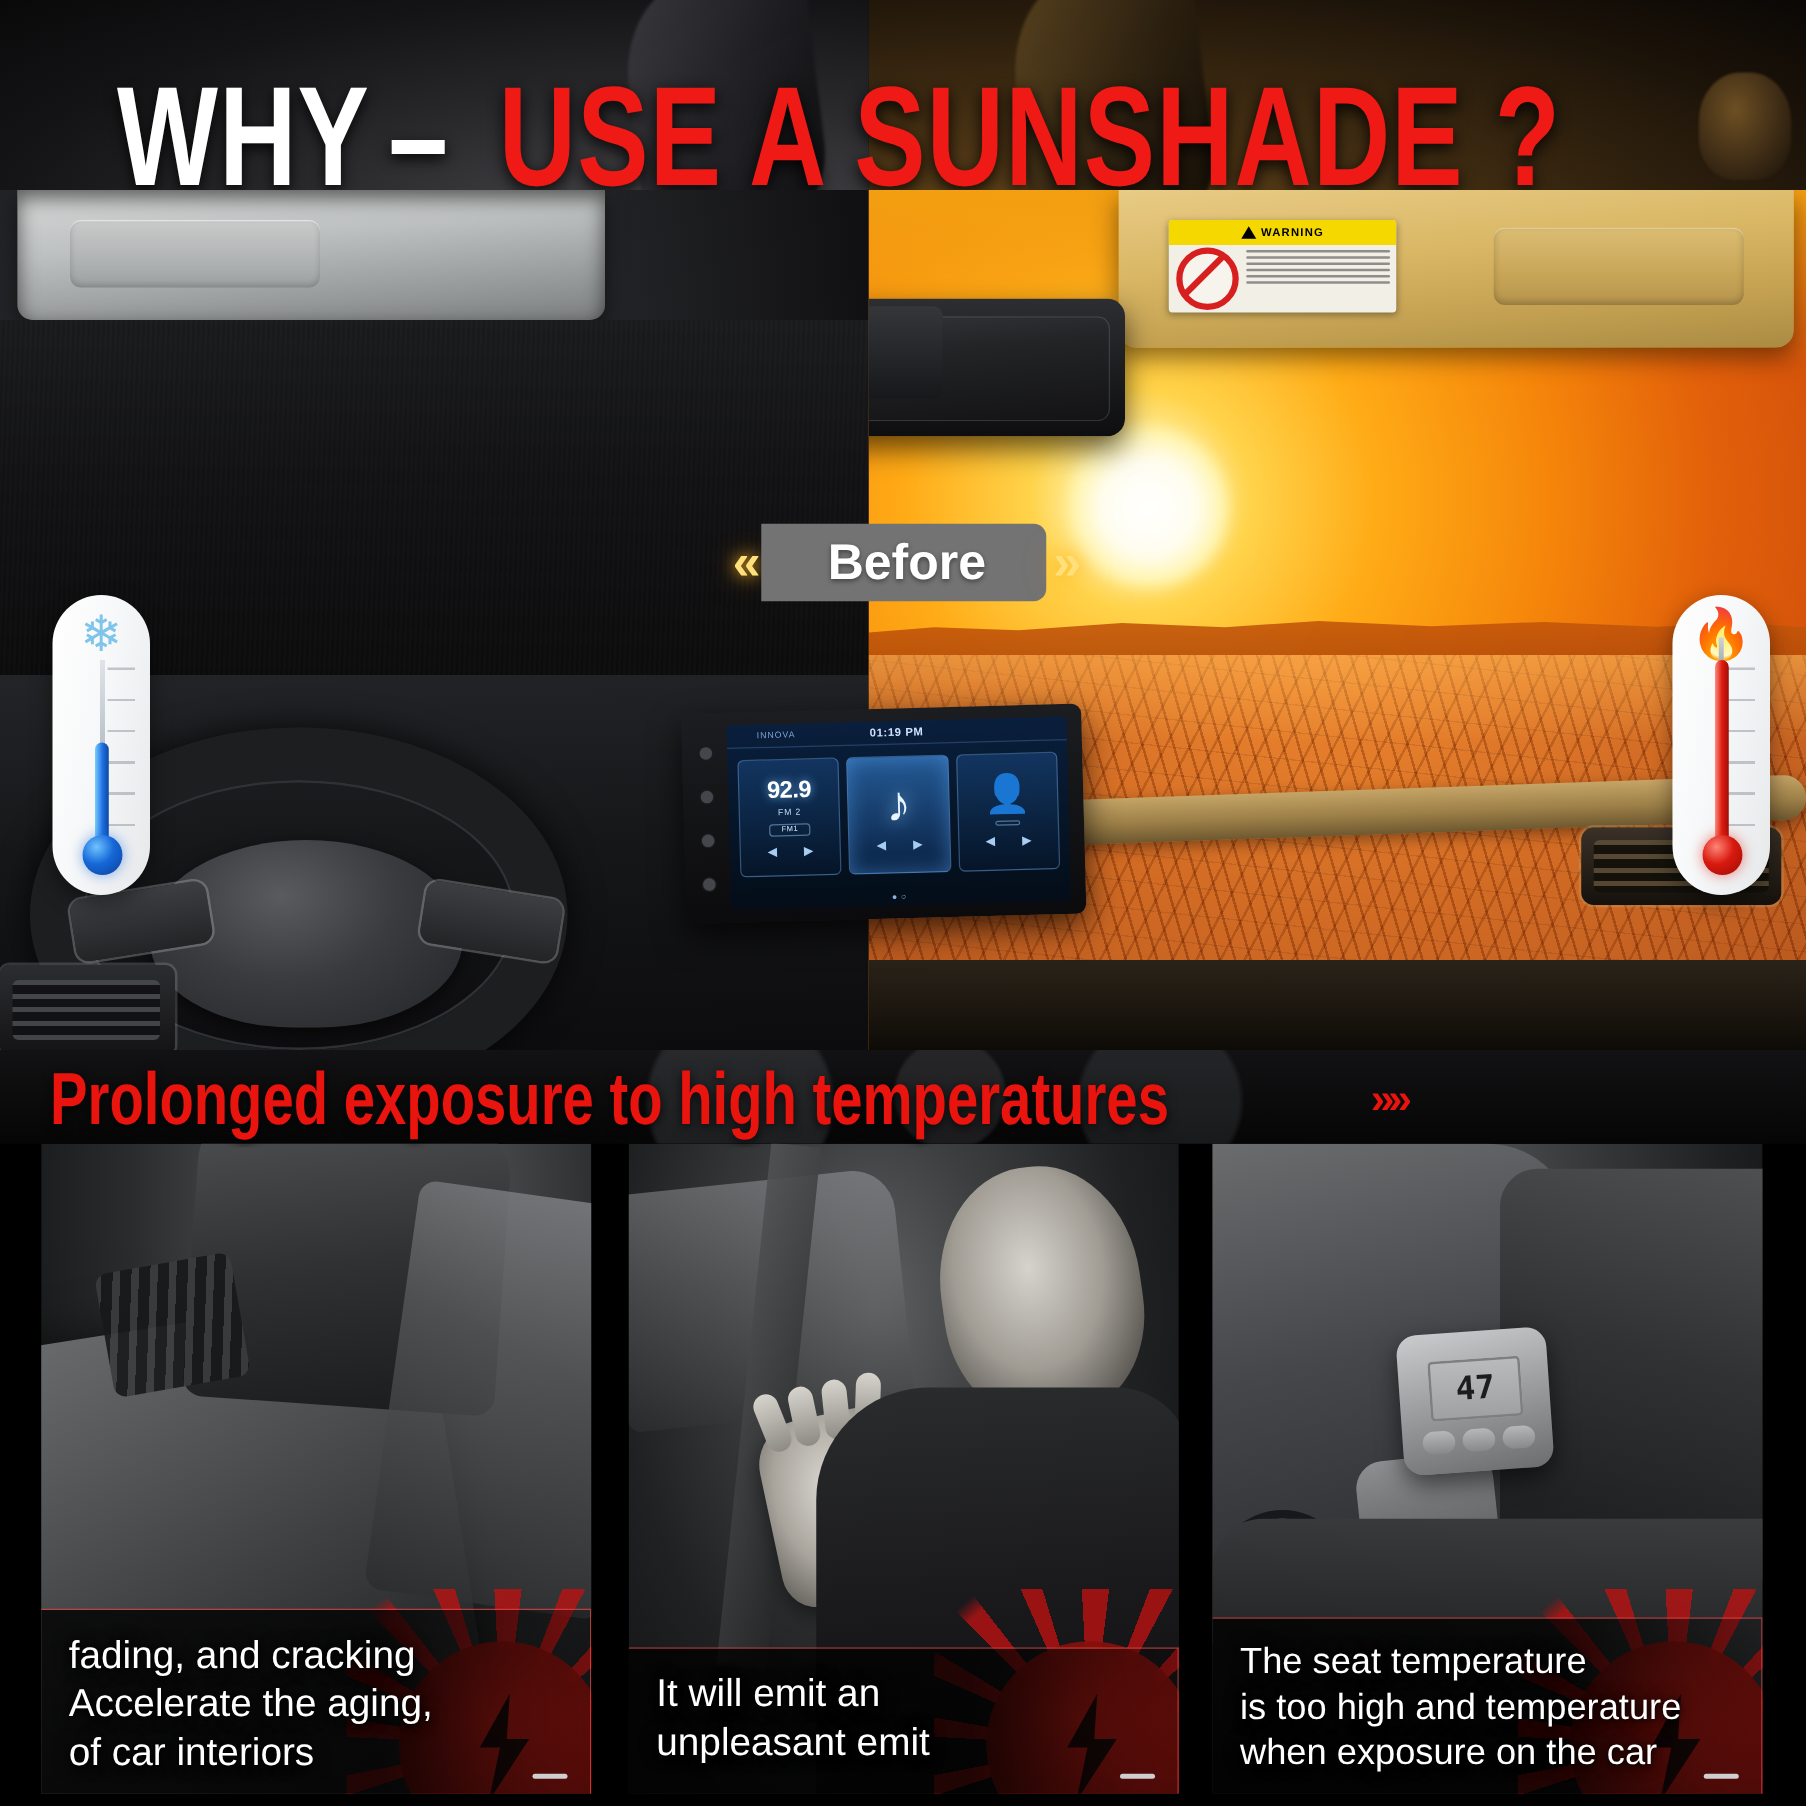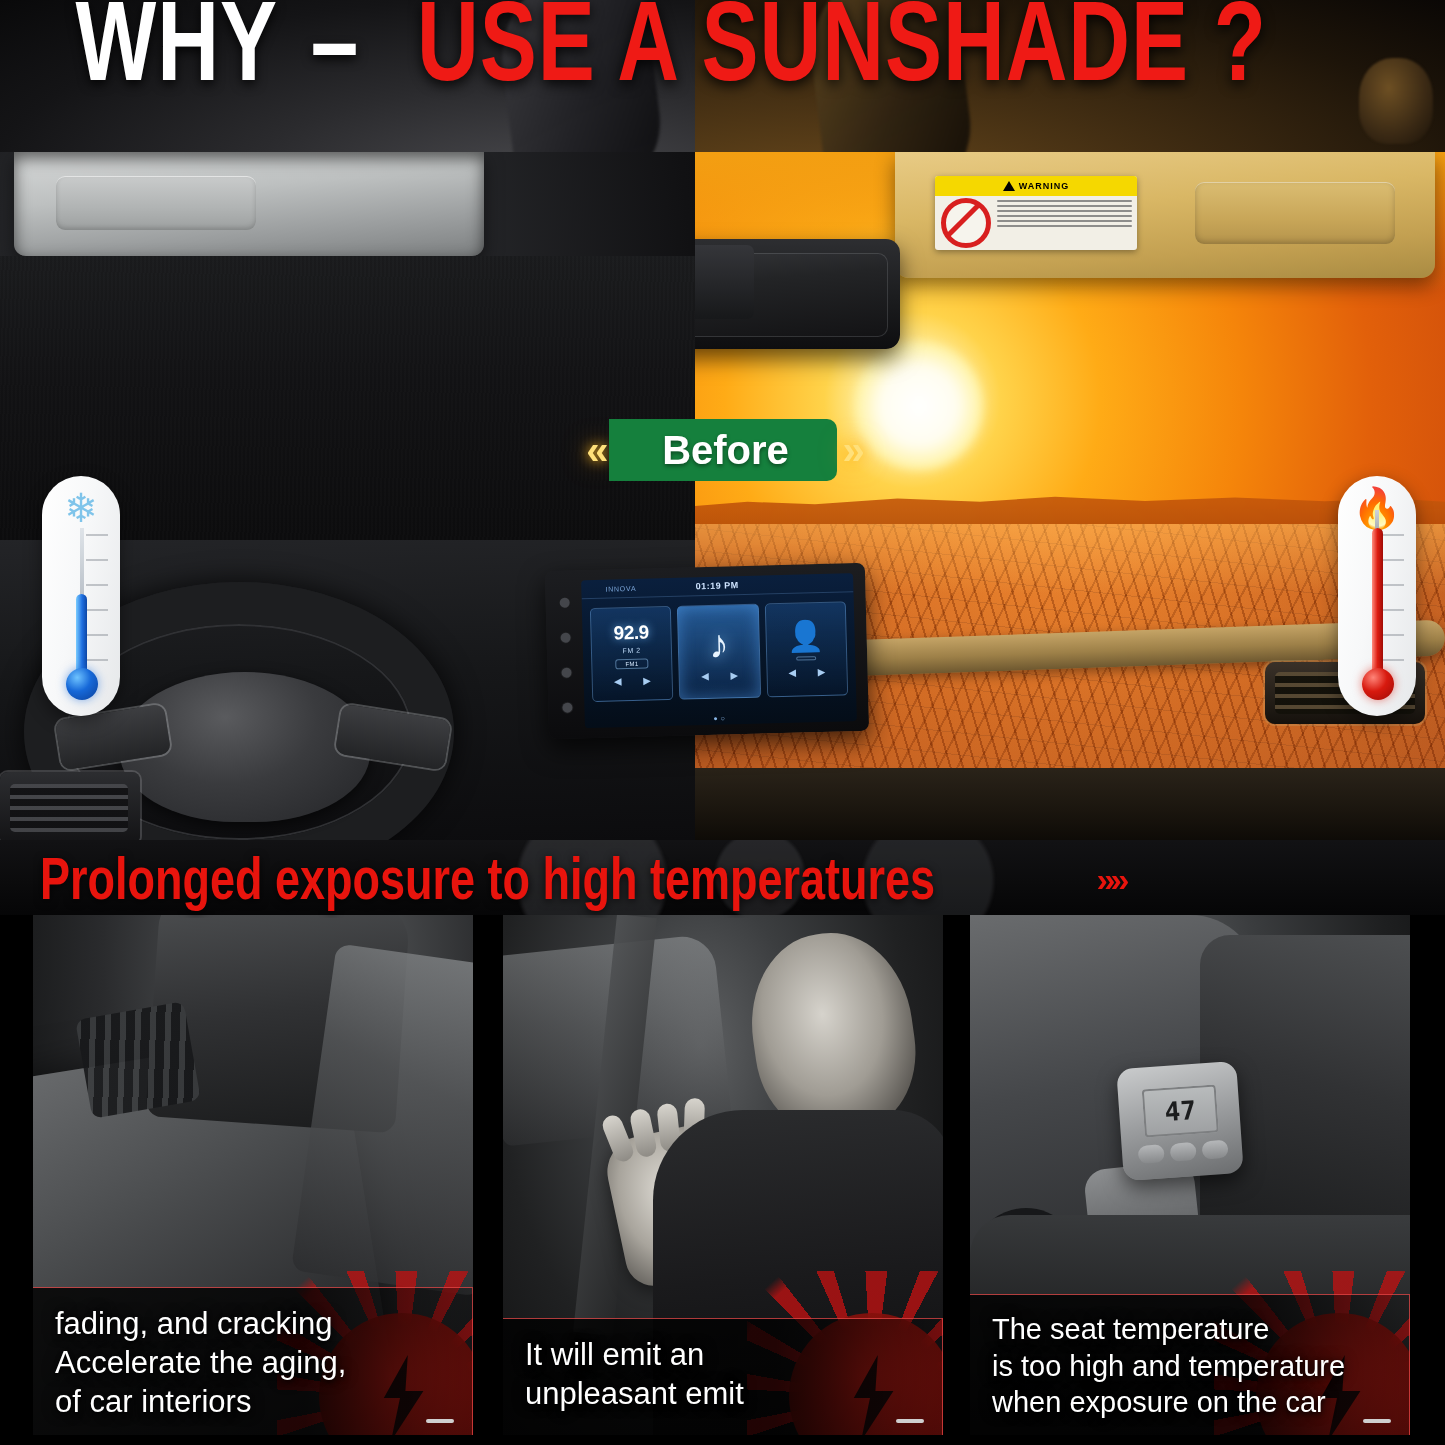--- a/index.html
+++ b/index.html
@@ -45,24 +45,23 @@
     filter:blur(1.4px);opacity:.95;
   }
   .hb-right .visor-nub{
     position:absolute;right:12px;top:58px;width:74px;height:86px;
     background:radial-gradient(ellipse at 40% 35%, #6d4f23 0%, #3a2914 60%, #1a1209 100%);
     border-radius:45% 45% 38% 38%;
     filter:blur(1px);
   }
   .headline{
     position:absolute;left:0;top:0;width:1367px;height:152px;
-    display:flex;align-items:flex-start;justify-content:center;
+    display:flex;align-items:flex-end;justify-content:center;
     z-index:4;
     white-space:nowrap;
-    gap:18px;
   }
   .headline span{
     font-family:"Liberation Sans", sans-serif;
     font-weight:bold;
     font-size:92px;
     letter-spacing:1px;
     transform:scaleX(.93) scaleY(1.23);
     transform-origin:center;
     display:inline-block;
     line-height:.9;
@@ -191,21 +190,21 @@
     border-radius:0 0 14px 14px;
     box-shadow:0 8px 20px rgba(0,0,0,.45);
   }
   .visor-r .pocket{
     position:absolute;right:40px;top:30px;width:200px;height:62px;
     border-radius:9px;
     background:linear-gradient(180deg,#dbbd72 0%,#c8a658 60%,#b5944c 100%);
     box-shadow:0 1px 0 rgba(255,255,255,.4) inset, 0 -2px 6px rgba(0,0,0,.22) inset;
   }
   .warn-label{
-    position:absolute;left:40px;top:24px;width:202px;height:74px;
+    position:absolute;left:40px;top:24px;width:182px;height:74px;
     background:#f2efe6;border-radius:3px;
     box-shadow:0 2px 6px rgba(0,0,0,.35);
     overflow:hidden;
   }
   .warn-label .wl-top{
     height:20px;background:#f5d800;display:flex;align-items:center;justify-content:center;gap:4px;
   }
   .warn-label .wl-tri{
     width:0;height:0;border-left:6px solid transparent;border-right:6px solid transparent;
     border-bottom:10px solid #000;
@@ -344,21 +343,21 @@
     height:62px;display:flex;align-items:center;justify-content:center;
     font-size:40px;font-weight:bold;color:#fff;
     text-shadow:0 2px 4px rgba(0,0,0,.45);
     box-sizing:border-box;
   }
   .badge.after{
     width:228px;background:#2f6fef;border-radius:10px 0 0 10px;
     padding-right:6px;
   }
   .badge.before{
-    width:228px;background:#15803d;border-radius:0 10px 10px 0;
+    width:228px;background:#737373;border-radius:0 10px 10px 0;
     padding-left:6px;
   }
 
   
   .thermo{
     position:absolute;width:78px;height:240px;
     border-radius:39px;
     background:linear-gradient(100deg,#ffffff 0%,#f7f8f9 45%,#e6e8ea 100%);
     box-shadow:0 6px 18px rgba(0,0,0,.45);
     z-index:10;overflow:hidden;

